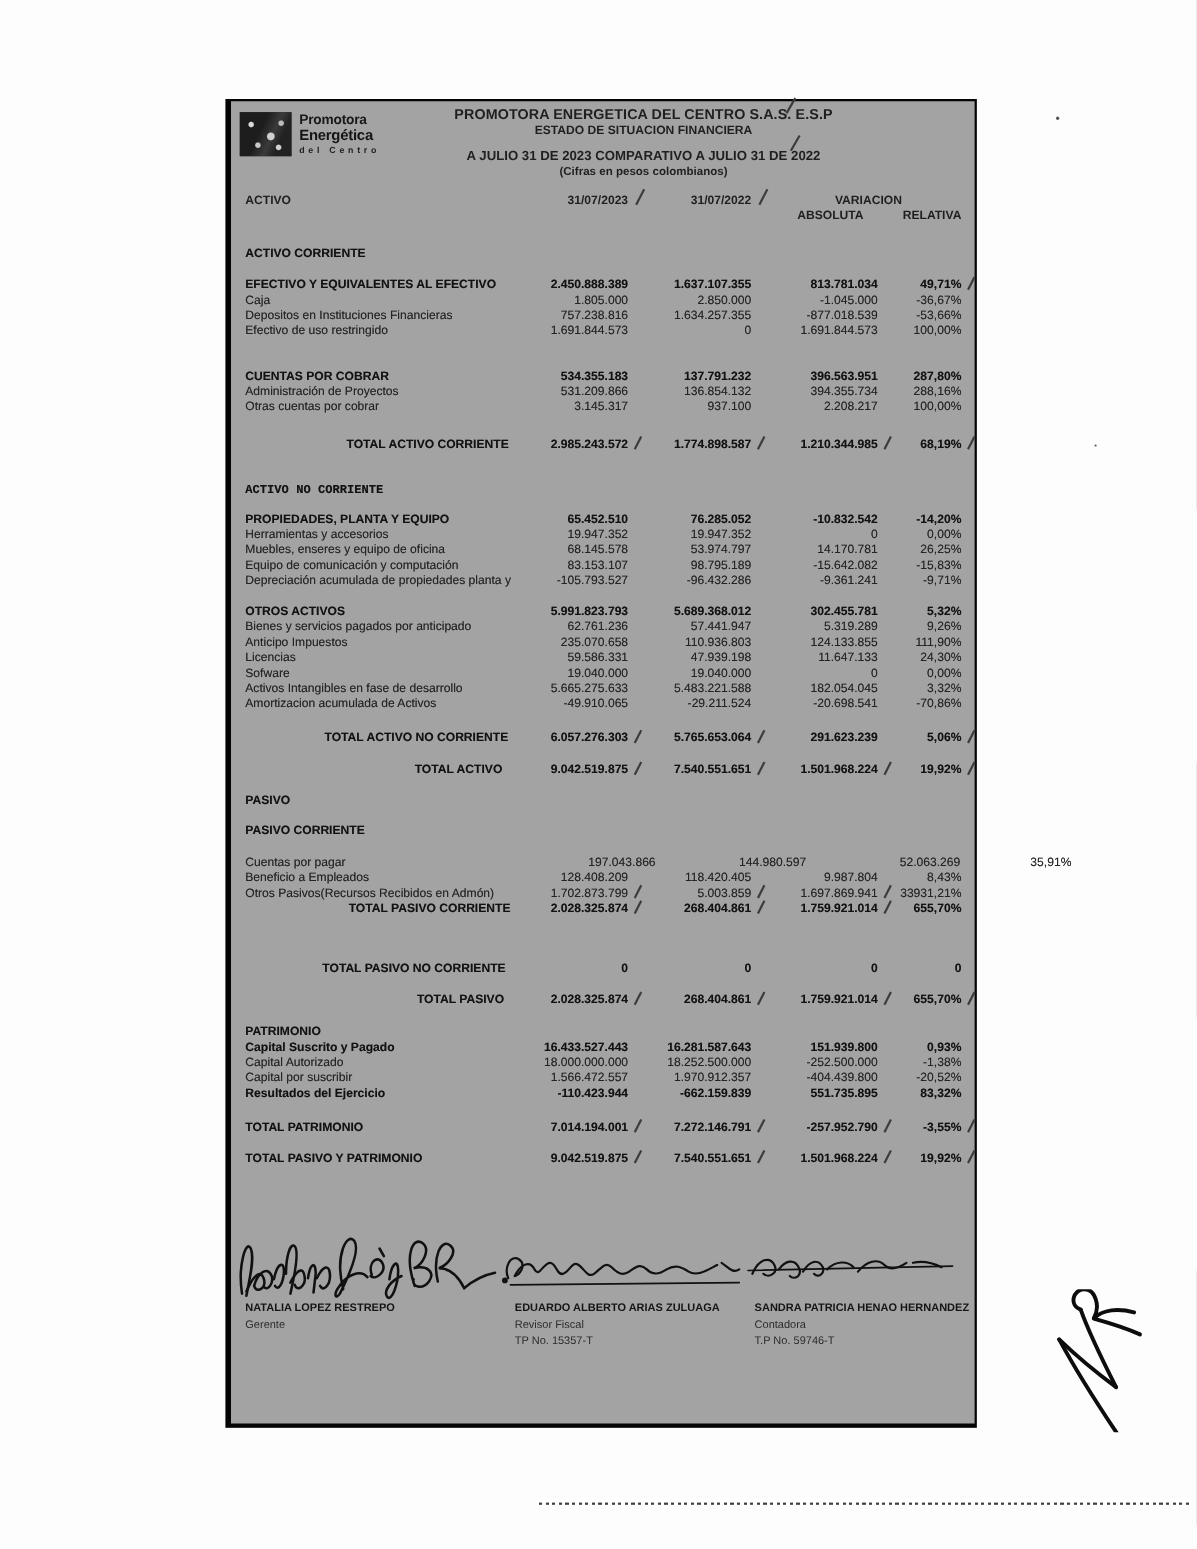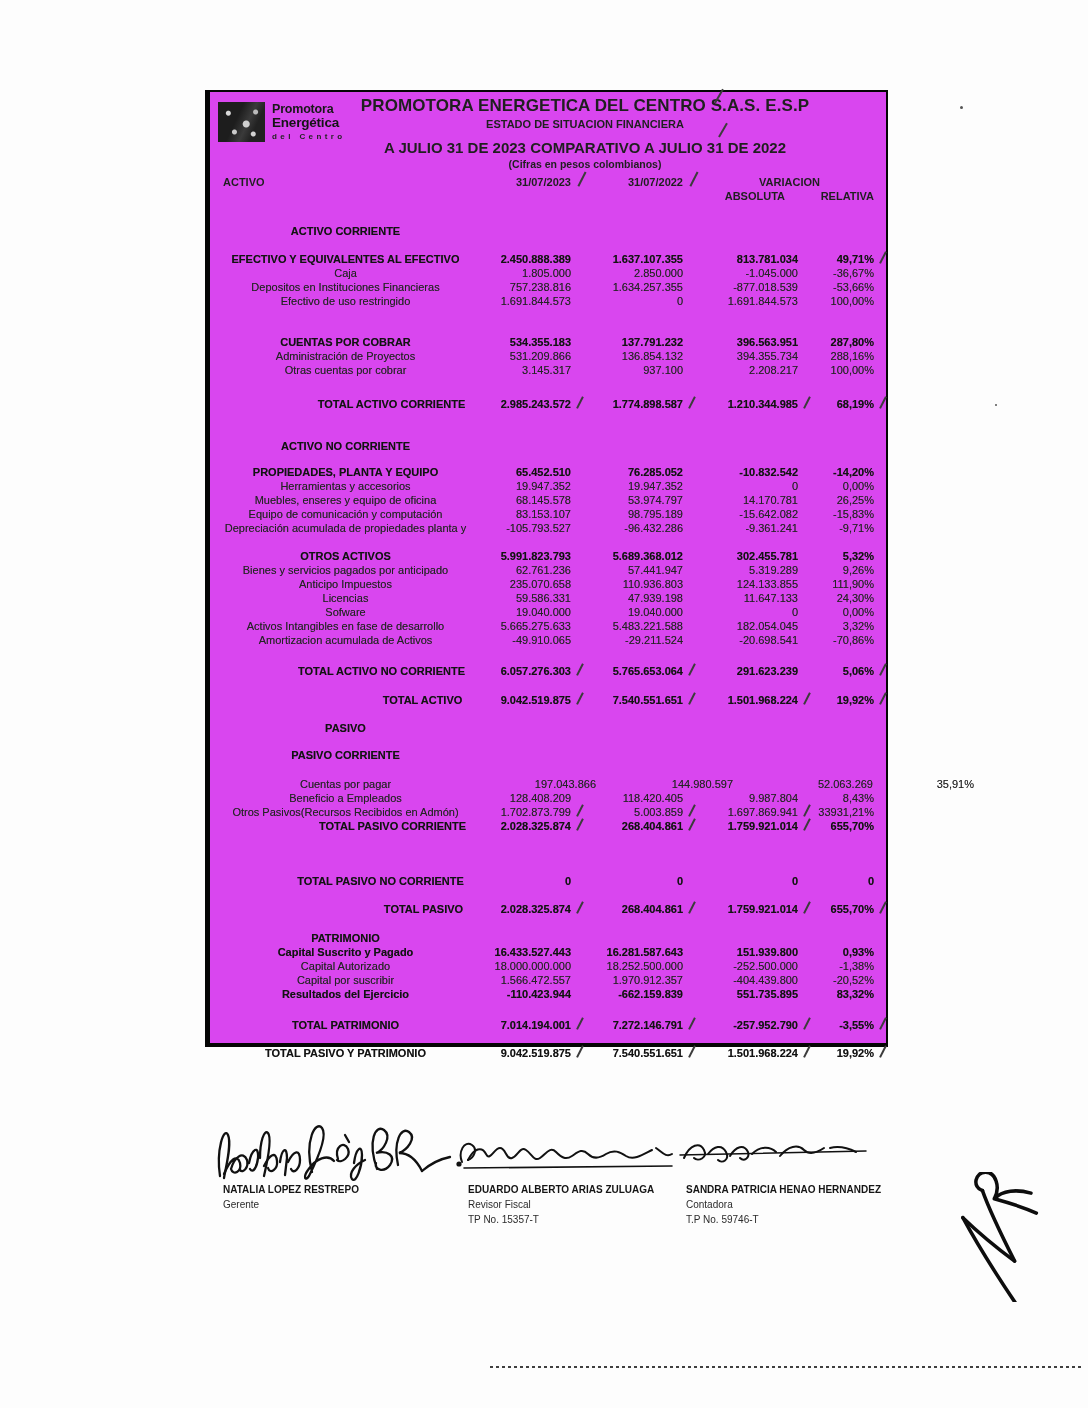--- a/index.html
+++ b/index.html
@@ -5,22 +5,22 @@
   html,body{margin:0;padding:0;}
   body{
     width:1088px;height:1408px;position:relative;overflow:hidden;
     background:#fdfdfd;
     font-family:"Liberation Sans", sans-serif;
     color:#1f1f1f;
   }
   .page{position:absolute;inset:0;}
   
   .statement-box{
-    position:absolute;left:205px;top:90px;width:683px;height:957px;
-    background:#d946ef;
+    position:absolute;left:205px;top:90px;width:683px;height:1208px;
+    background:#a3a3a3;
     border:2px solid #050505;border-left-width:5px;border-bottom-width:4px;
     box-sizing:border-box;
   }
   
   .logo{position:absolute;left:8px;top:10px;display:flex;}
   .logo-mark{
     width:47px;height:40px;background-color:#262626;
     background-image:
       radial-gradient(circle at 22% 28%, #d8d8d8 0 2px, transparent 3px),
       radial-gradient(circle at 60% 55%, #cfcfcf 0 3px, transparent 4px),
@@ -28,35 +28,35 @@
       radial-gradient(circle at 35% 75%, #c9c9c9 0 2px, transparent 3px),
       radial-gradient(circle at 75% 80%, #d2d2d2 0 2px, transparent 3px),
       linear-gradient(115deg, #1d1d1d 40%, #3a3a3a 60%, #222 75%);
   }
   .logo-text{margin-left:7px;line-height:13px;padding-top:1px;}
   .logo-l1{font-size:12.5px;font-weight:bold;letter-spacing:-0.2px;color:#181818;}
   .logo-l2{font-size:13.5px;font-weight:bold;letter-spacing:-0.2px;color:#141414;}
   .logo-l3{font-size:8px;font-weight:bold;letter-spacing:3.4px;color:#222;margin-top:1px;}
   
   .titles{position:absolute;left:150px;top:4px;width:450px;text-align:center;}
-  .t-company{font-size:17px;font-weight:bold;letter-spacing:0.1px;}
+  .t-company{font-size:13px;font-weight:bold;letter-spacing:0.1px;}
   .t-statement{font-size:11px;font-weight:bold;margin-top:2px;}
-  .t-period{font-size:15px;font-weight:bold;margin-top:9px;}
+  .t-period{font-size:12px;font-weight:bold;margin-top:9px;}
   .t-note{font-size:10.5px;font-weight:bold;margin-top:2px;}
   
   .grid5{display:grid;grid-template-columns:245px 103px 112px 115px 76px;}
   .colhead{position:absolute;left:13px;top:84px;width:651px;font-size:11px;}
   .colhead .c-num{text-align:right;position:relative;}
   .colhead .bold{font-weight:bold;}
   .var-span{grid-column:4 / 6;text-align:center;font-weight:bold;padding-left:22px;}
   .abs-h{font-weight:bold;text-align:right;padding-right:13px;}
   .rel-h{font-weight:bold;text-align:right;}
   .table{position:absolute;left:13px;top:128px;width:651px;}
   .row{line-height:14px;font-size:11px;text-shadow:0 0 0.3px rgba(45,45,45,0.55);}
-  .row .c-label{white-space:nowrap;text-align:center;}
+  .row .c-label{white-space:nowrap;}
   .row .c-num{text-align:right;position:relative;white-space:nowrap;}
   .row.t-group,.row.t-total,.row.t-section{font-weight:bold;color:#121212;}
   .row.t-item{font-weight:normal;color:#242424;}
   
   .tick{
     position:absolute;right:-10px;top:-1px;width:1.6px;height:13px;
     background:#3c3c3c;transform:rotate(27deg);display:inline-block;
   }
   .htick{
     position:absolute;width:1.6px;height:16px;background:#3c3c3c;
@@ -180,21 +180,21 @@
           <div class="c-num"><span>2.208.217</span></div>
           <div class="c-num"><span>100,00%</span></div>
         </div>
         <div class="row grid5 t-total" style="margin-top: 20px;">
           <div class="c-label" style="padding-left: 92px;"><span>TOTAL ACTIVO CORRIENTE</span></div>
           <div class="c-num"><span>2.985.243.572</span><i class="tick"></i></div>
           <div class="c-num"><span>1.774.898.587</span><i class="tick"></i></div>
           <div class="c-num"><span>1.210.344.985</span><i class="tick"></i></div>
           <div class="c-num"><span>68,19%</span><i class="tick"></i></div>
         </div>
-        <div class="row grid5 t-section" style="margin-top: 28px;">
+        <div class="row grid5 t-section" style="margin-top: 28px; font-family: Liberation Mono, monospace;">
           <div class="c-label"><span>ACTIVO NO  CORRIENTE</span></div>
           <div class="c-num"></div>
           <div class="c-num"></div>
           <div class="c-num"></div>
           <div class="c-num"></div>
         </div>
         <div class="row grid5 t-group" style="margin-top: 12px;">
           <div class="c-label"><span>PROPIEDADES, PLANTA Y EQUIPO</span></div>
           <div class="c-num"><span>65.452.510</span></div>
           <div class="c-num"><span>76.285.052</span></div>

